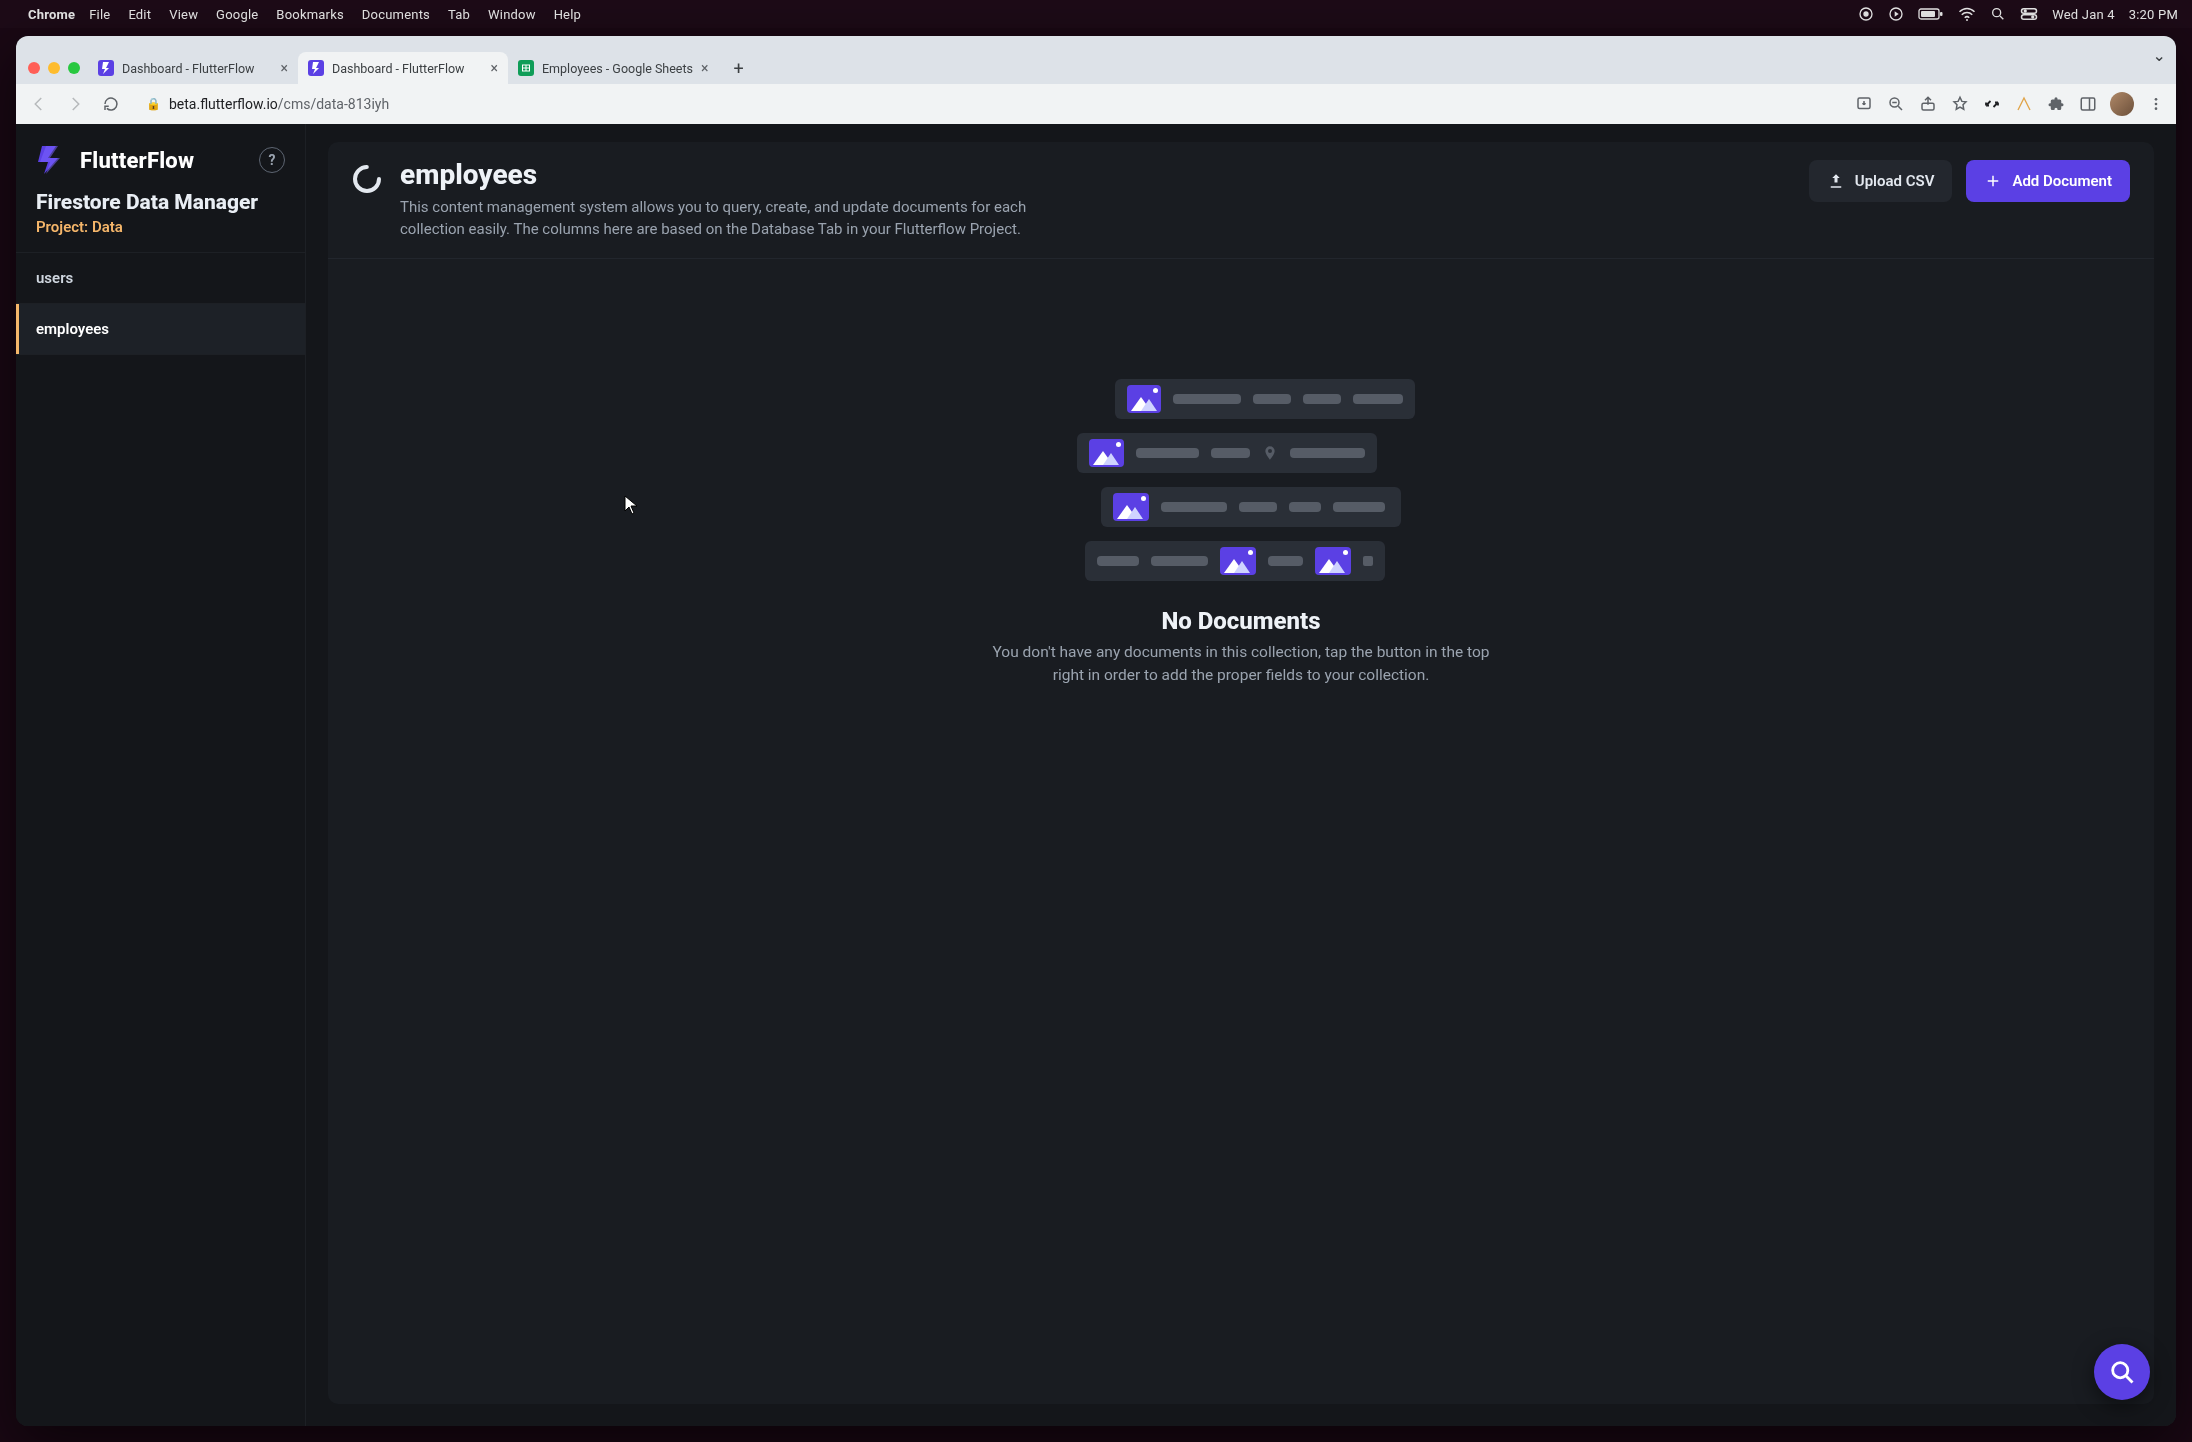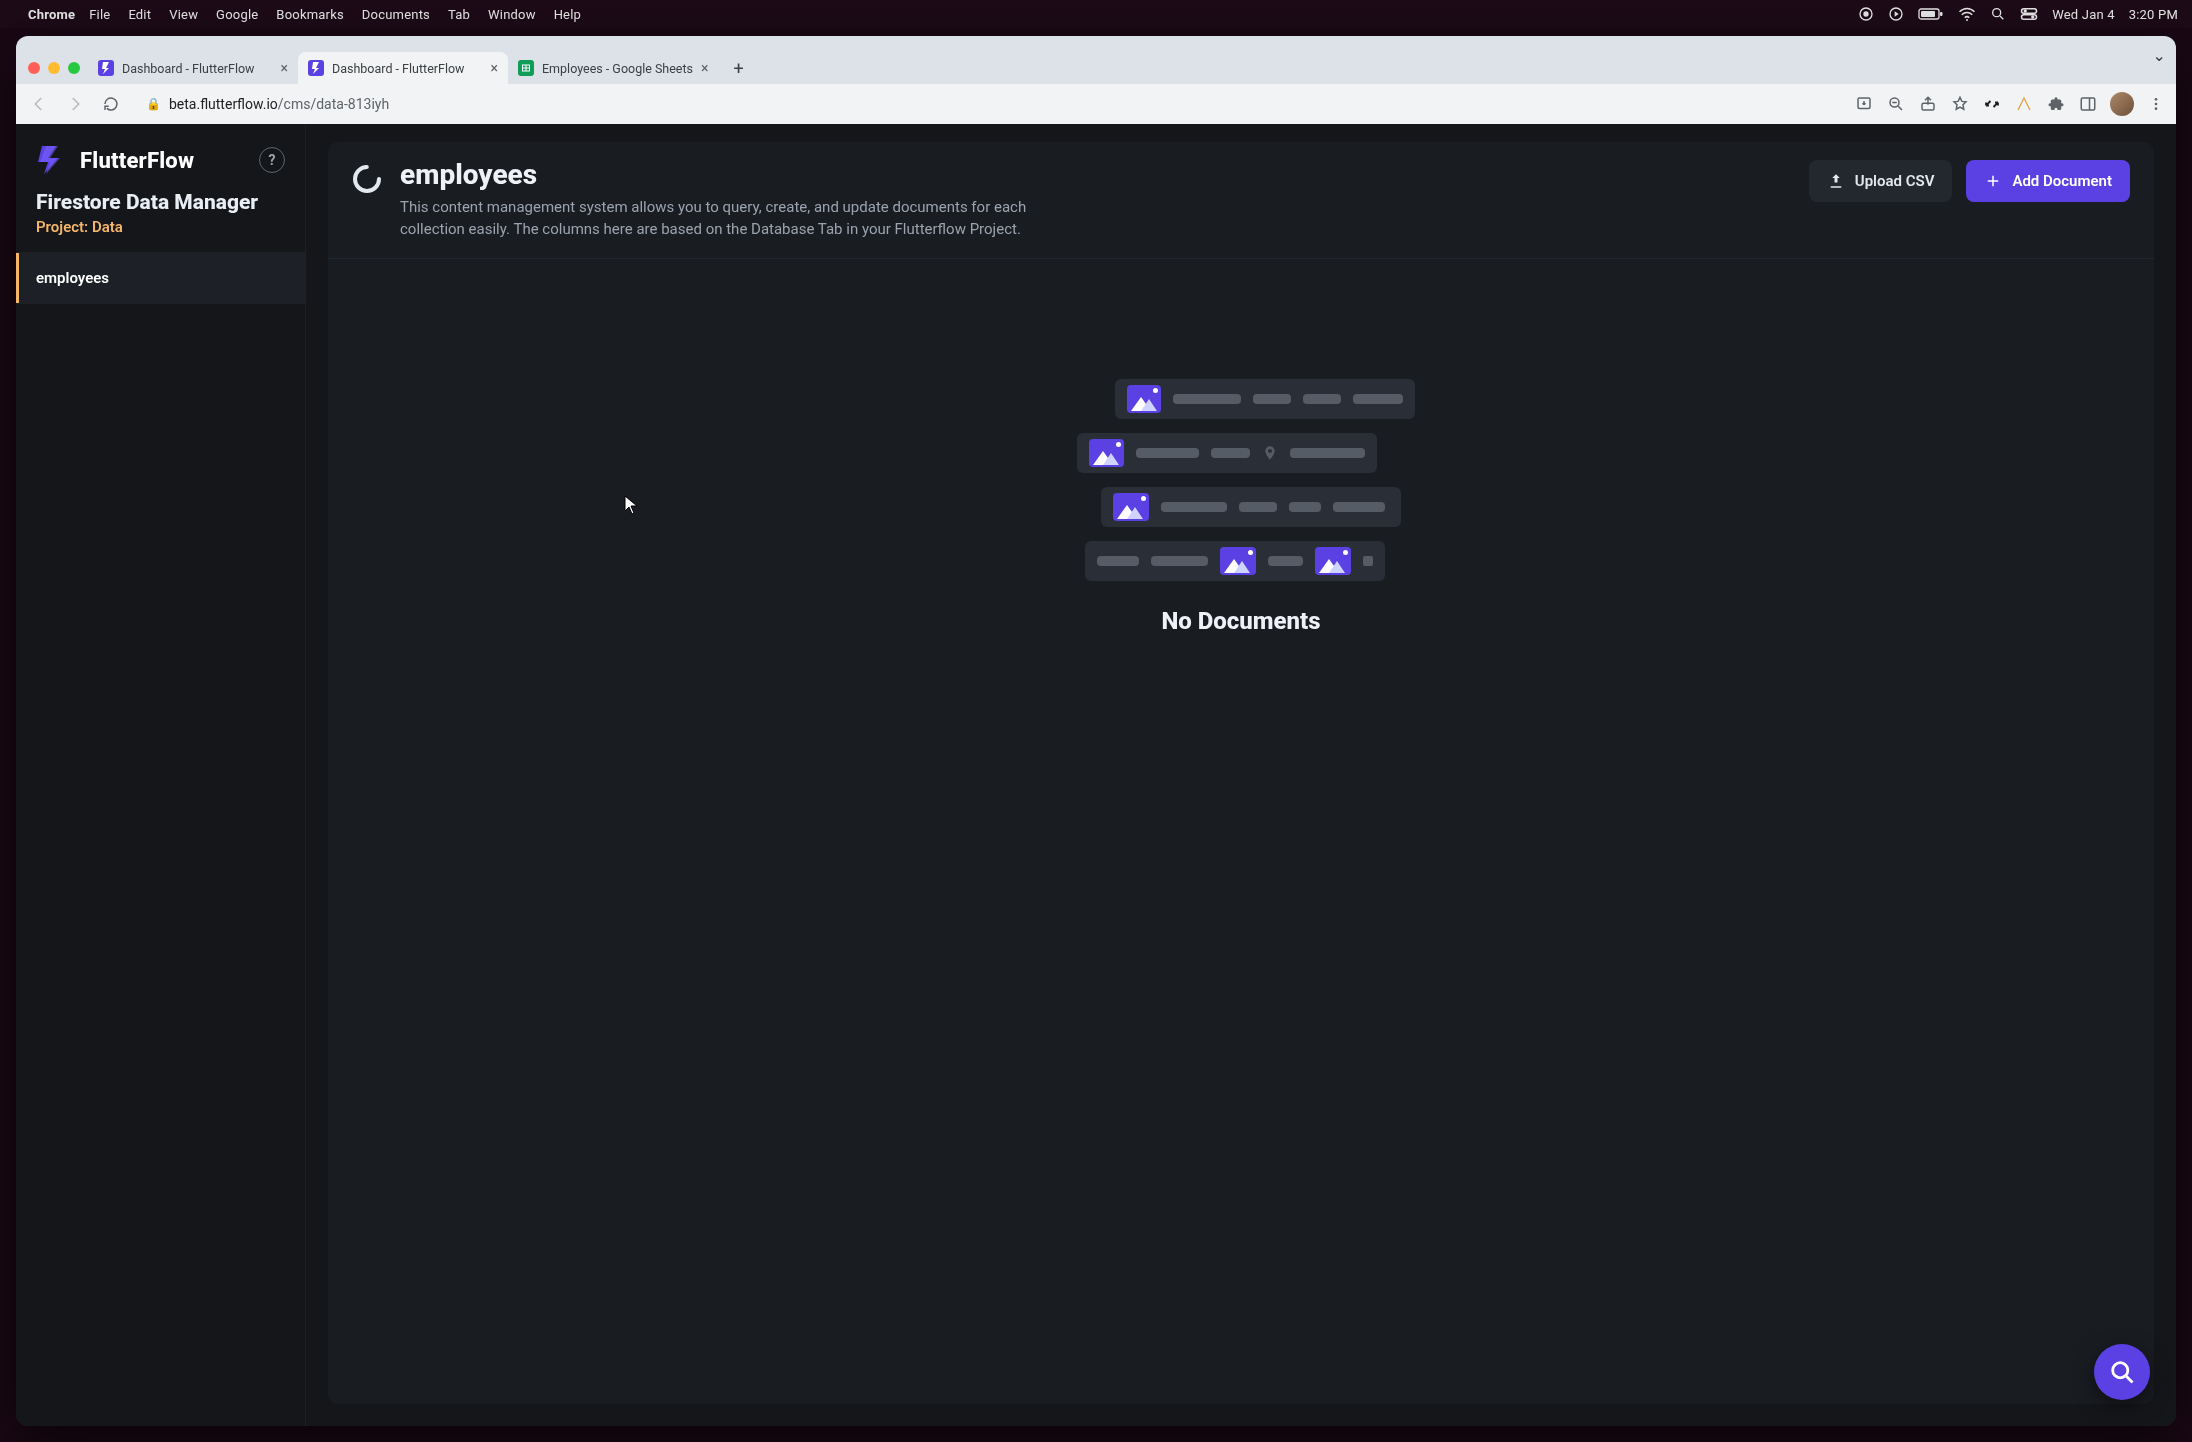--- a/index.html
+++ b/index.html
@@ -384,20 +384,23 @@
               <path d="M6 0h14L12 12h10L8 28l4-12H2z" fill="#5b40e4"></path>
               <path d="M10 0h12L14 12h10L10 28l4-12H4z" fill="#7a63ff" opacity=".55"></path>
             </svg>
         </span>
         <span class="name">FlutterFlow</span>
         <span class="help">?</span>
       </div>
       <div class="manager-title">Firestore Data Manager</div>
       <div class="project">Project: Data</div>
       <div class="side-divider"></div>
+      <div class="side-item">
+        <span>users</span>
+      </div>
       <div class="side-item active">
         <span>employees</span>
       </div>
     </div>
 
     <div class="main">
       <div class="panel">
         <div class="panel-header">
           <span class="coll-icon">
             <svg width="30" height="30" viewBox="0 0 30 30">
@@ -470,20 +473,21 @@
                 </div>
               <div class="bar" style="width:36px"></div>
               <div class="thumb">
                   <span class="sun"></span>
                 </div>
               <div class="dot"></div>
             </div>
           </div>
 
           <div class="empty-title">No Documents</div>
+          <div class="empty-desc">You don't have any documents in this collection, tap the button in the top right in order to add the proper fields to your collection.</div>
 
           <div class="cursor-ptr">
             <svg width="14" height="20" viewBox="0 0 14 20">
                 <path d="M1 1l0 15 4-4 3 7 2-1-3-7h6z" fill="#fff" stroke="#000" stroke-width="1"></path>
               </svg>
           </div>
         </div>
       </div>
     </div>
   </div>

